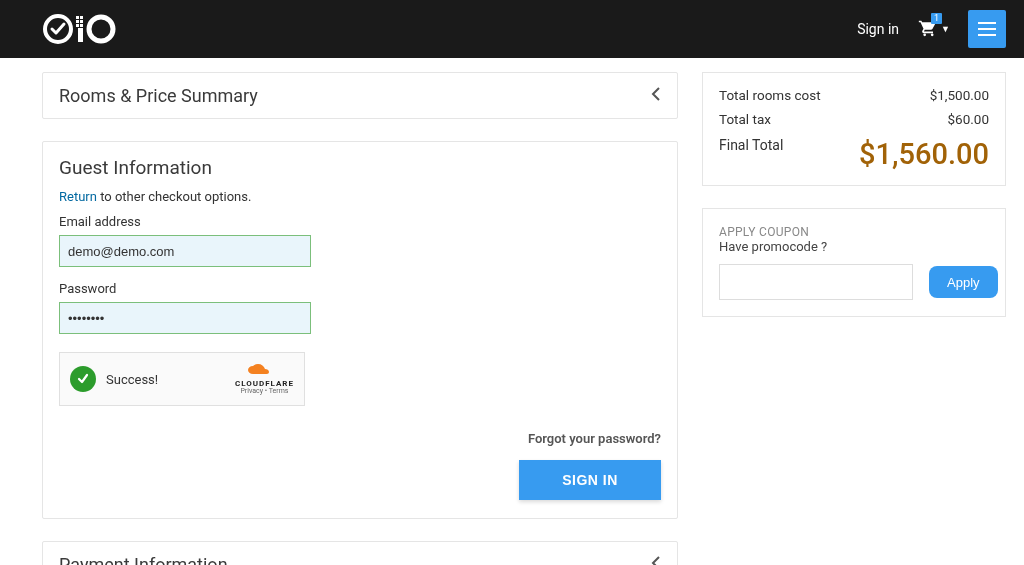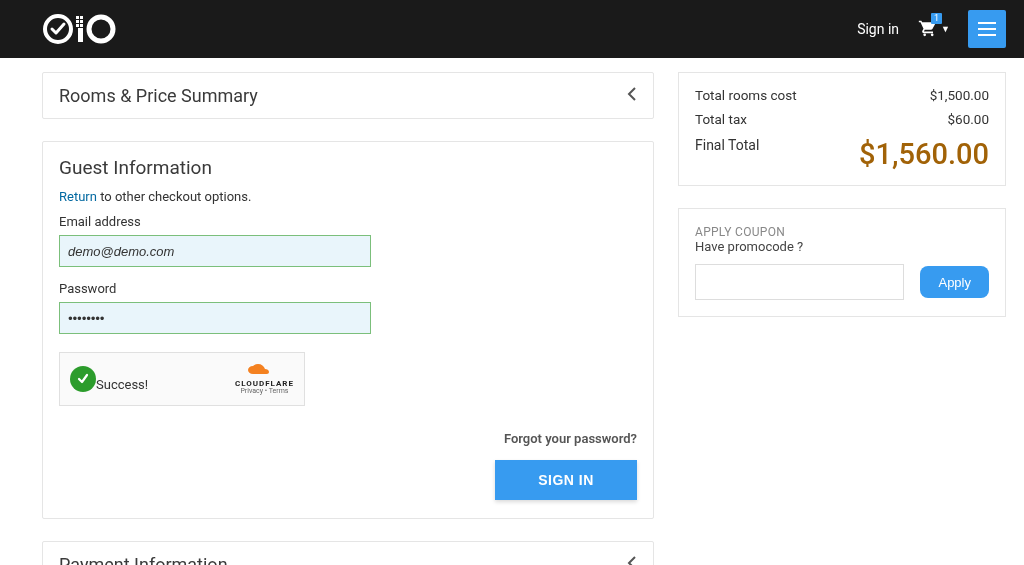--- a/index.html
+++ b/index.html
@@ -72,21 +72,21 @@
     position: relative;
   }
   .menu-btn .bars { display: flex; flex-direction: column; gap: 4px; }
   .container {
     display: flex;
     gap: 24px;
     padding: 14px 18px 0 42px;
     align-items: flex-start;
   }
   .main-col { flex: 1; max-width: 636px; }
-  .side-col { width: 328px; }
+  .side-col { width: 304px; }
   .panel {
     border: 1px solid #e5e5e5;
     border-radius: 2px;
     background: #fff;
     margin-bottom: 22px;
   }
   .panel-header {
     display: flex;
     justify-content: space-between;
     align-items: center;
@@ -103,45 +103,44 @@
   .guest-title {
     font-size: 19px;
     color: #3a3a3a;
     font-weight: 400;
     margin-bottom: 10px;
   }
   .return-line { font-size: 13px; margin-bottom: 10px; color: #333; }
   .return-link { color: #0369a1; cursor: pointer; }
   .field-label { font-size: 13px; color: #333; margin-bottom: 6px; display: block; }
   .field-input {
-    width: 312px;
+    width: 252px;
     max-width: 100%;
     height: 32px;
     border: 1px solid #7bbf7b;
     background: #e9f5fb;
     padding: 0 8px;
     font-size: 13px;
     color: #333;
     outline: none;
     margin-bottom: 14px;
-    font-style: italic;
   }
   .captcha-box {
     width: 246px;
     height: 54px;
     border: 1px solid #e0e0e0;
     background: #fafafa;
     display: flex;
     align-items: center;
     justify-content: space-between;
     padding: 0 10px;
     margin-top: 4px;
     margin-bottom: 24px;
   }
-  .captcha-left { display: flex; align-items: flex-end; }
+  .captcha-left { display: flex; align-items: center; gap: 10px; }
   .success-check {
     width: 26px; height: 26px;
     background: #2c9c2c;
     border-radius: 50%;
     display: flex; align-items: center; justify-content: center;
     color: #fff; font-size: 15px;
   }
   .success-text { font-size: 13px; color: #333; }
   .cf-right { text-align: center; line-height: 1; }
   .cf-cloud { font-size: 14px; color: #f48120; }

